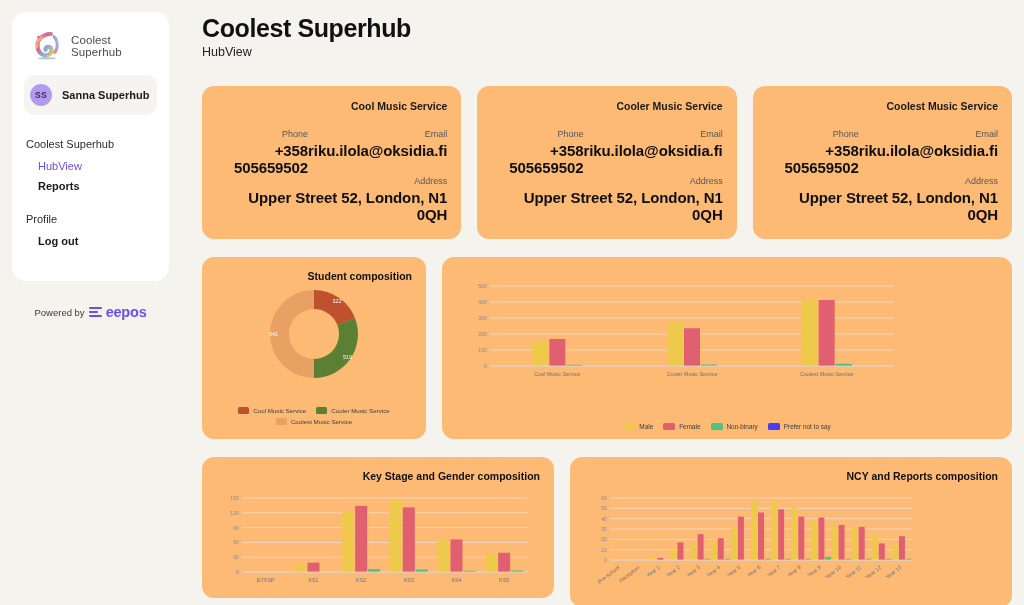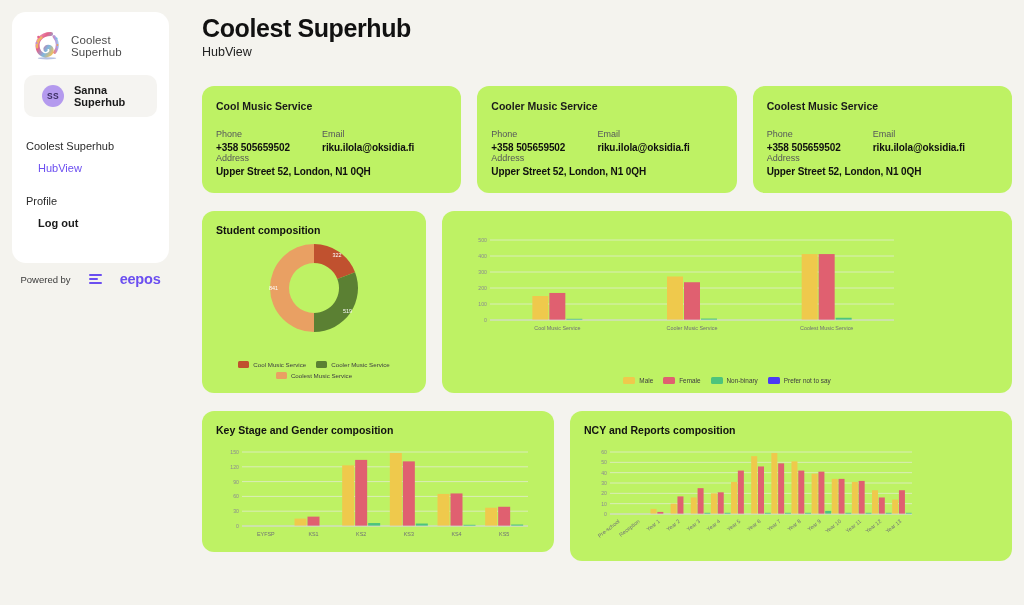--- a/index.html
+++ b/index.html
@@ -17,69 +17,69 @@
     background: #ffffff; border-radius: 14px;
     padding: 14px 12px 16px 12px;
   }
   .brand { display: flex; align-items: center; gap: 7px; padding: 3px 2px 10px 6px; }
   .brand-logo { width: 34px; height: 34px; flex: 0 0 34px; position: relative; }
   .brand-name { font-size: 11.5px; color: #4b4b4b; letter-spacing: .1px; }
 
   .user-chip {
     display: flex; align-items: center; gap: 10px;
     background: #f5f4f1; border-radius: 10px;
-    padding: 9px 18px; margin: 2px 0 20px 0;
+    padding: 9px 6px; margin: 2px 0 20px 0;
   }
   .avatar {
     width: 22px; height: 22px; flex: 0 0 22px; border-radius: 50%;
     background: #b49aee; color: #3b2f63;
     font-size: 8.5px; font-weight: bold;
     display: flex; align-items: center; justify-content: center;
     letter-spacing: .3px;
   }
   .user-name { font-size: 11px; font-weight: bold; color: #1a1a1a; }
 
   .nav-group { margin-bottom: 14px; }
   .nav-heading { font-size: 11px; color: #2b2b2b; padding: 3px 2px 6px 2px; }
   .nav-item {
     font-size: 11px; font-weight: bold; color: #1a1a1a;
     padding: 4px 2px 4px 14px; cursor: pointer;
   }
   .nav-item.active { color: #6b4ef0; font-weight: normal; }
 
   .powered {
-    display: flex; align-items: center; justify-content: center; gap: 18px;
-    padding-top: 8px;
+    display: flex; align-items: center; justify-content: center; gap: 4px;
+    padding-top: 23px;
   }
   .powered-label { font-size: 9.5px; color: #3a3a3a; }
   .eepos-mark { display: flex; flex-direction: column; gap: 1.6px; }
   .eepos-mark i { display: block; height: 2.6px; background: #6b4ef0; border-radius: 1px; }
   .eepos-mark i:nth-child(1) { width: 13px; }
   .eepos-mark i:nth-child(2) { width: 9px; }
   .eepos-mark i:nth-child(3) { width: 13px; }
   .eepos-word { font-size: 14.5px; font-weight: bold; color: #6b4ef0; letter-spacing: -.2px; }
 
   
   .main { flex: 1; padding: 14px 12px 0 22px; overflow: hidden; }
   .page-title { font-size: 25px; font-weight: bold; color: #111111; letter-spacing: -.4px; }
   .page-sub { font-size: 12.5px; color: #222222; margin-top: 2px; }
 
   .card {
-    background: #bef264; border-radius: 12px;
+    background: #fdba74; border-radius: 12px; text-align: right;
   }
 
   
   .contacts { display: flex; gap: 16px; margin-top: 27px; }
   .contact-card { flex: 1; padding: 14px 14px 16px 14px; }
   .contact-title { font-size: 10.5px; font-weight: bold; color: #1a1a1a; }
   .contact-rows { display: flex; gap: 0; margin-top: 17px; }
   .contact-col { flex: 1; }
   .contact-col.email { flex: 1.18; }
   .field-label { font-size: 9px; color: #55565a; }
-  .field-value { font-size: 10px; font-weight: bold; color: #0f0f0f; margin-top: 3px; letter-spacing: -.1px; }
+  .field-value { font-size: 15px; font-weight: bold; color: #0f0f0f; margin-top: 3px; letter-spacing: -.1px; }
   .contact-address { }
 
   
   .charts-row { display: flex; gap: 16px; margin-top: 18px; }
   .chart-card { padding: 13px 14px 10px 14px; position: relative; }
   .chart-card.donut { width: 224px; flex: 0 0 224px; height: 182px; }
   .chart-card.gender { flex: 1; height: 182px; }
   .chart-title { font-size: 10.5px; font-weight: bold; color: #111111; }
 
   
@@ -141,20 +141,21 @@
       </div>
 
       <div class="user-chip">
         <span class="avatar">SS</span>
         <span class="user-name">Sanna Superhub</span>
       </div>
 
       <div class="nav-group">
         <div class="nav-heading">Coolest Superhub</div>
         <div class="nav-item active">HubView</div>
+        <div class="nav-item">Reports</div>
       </div>
 
       <div class="nav-group">
         <div class="nav-heading">Profile</div>
         <div class="nav-item">Log out</div>
       </div>
     </div>
 
     <div class="powered">
       <span class="powered-label">Powered by</span>

